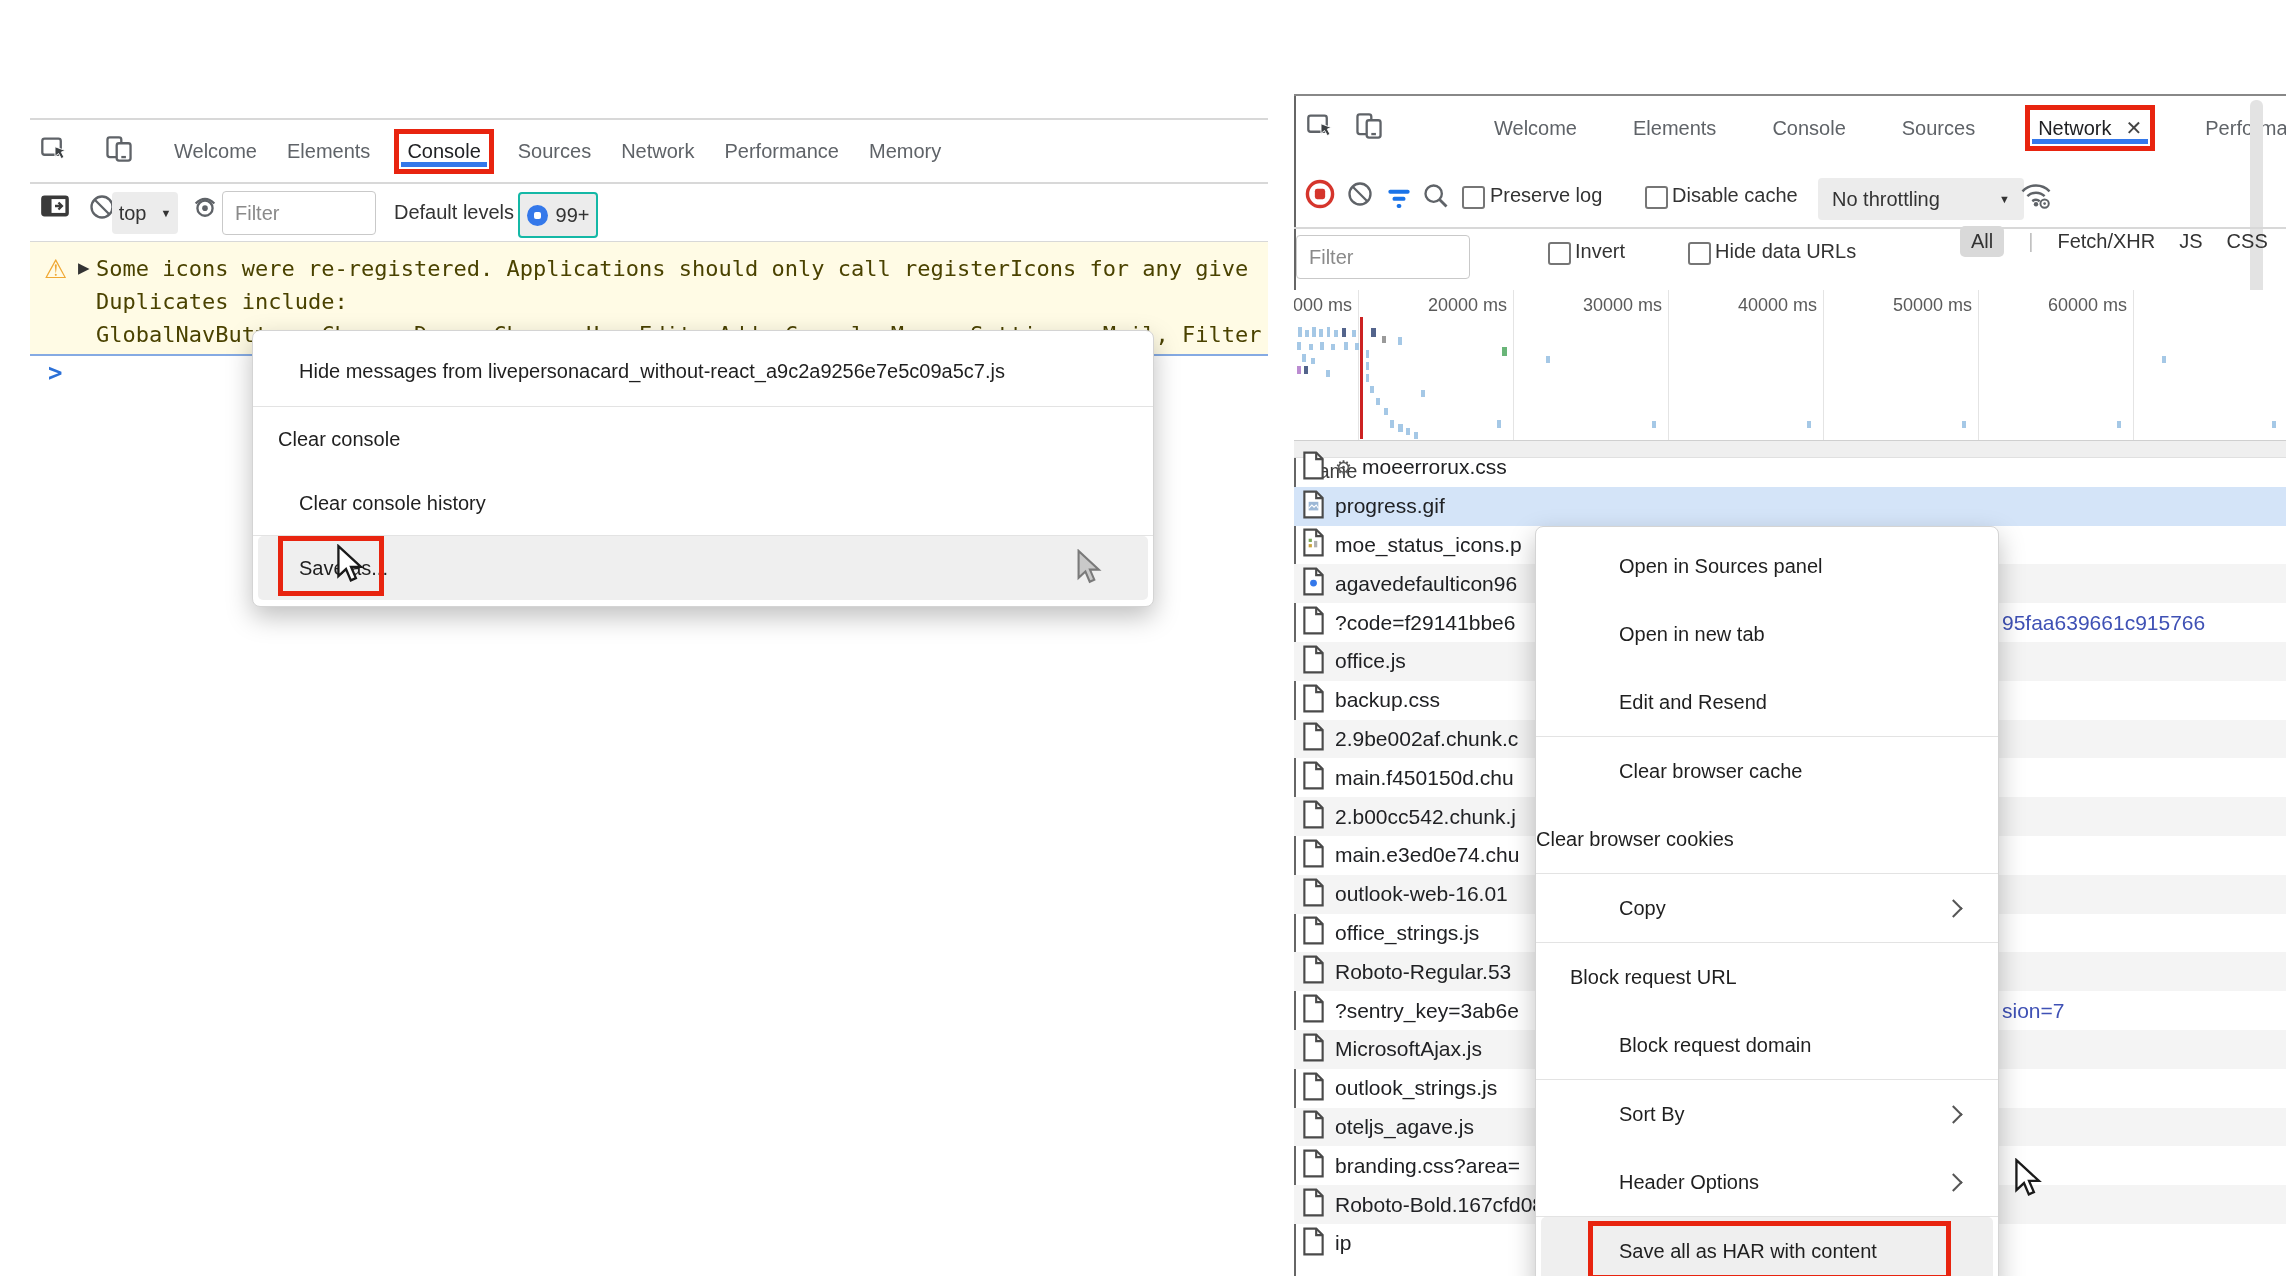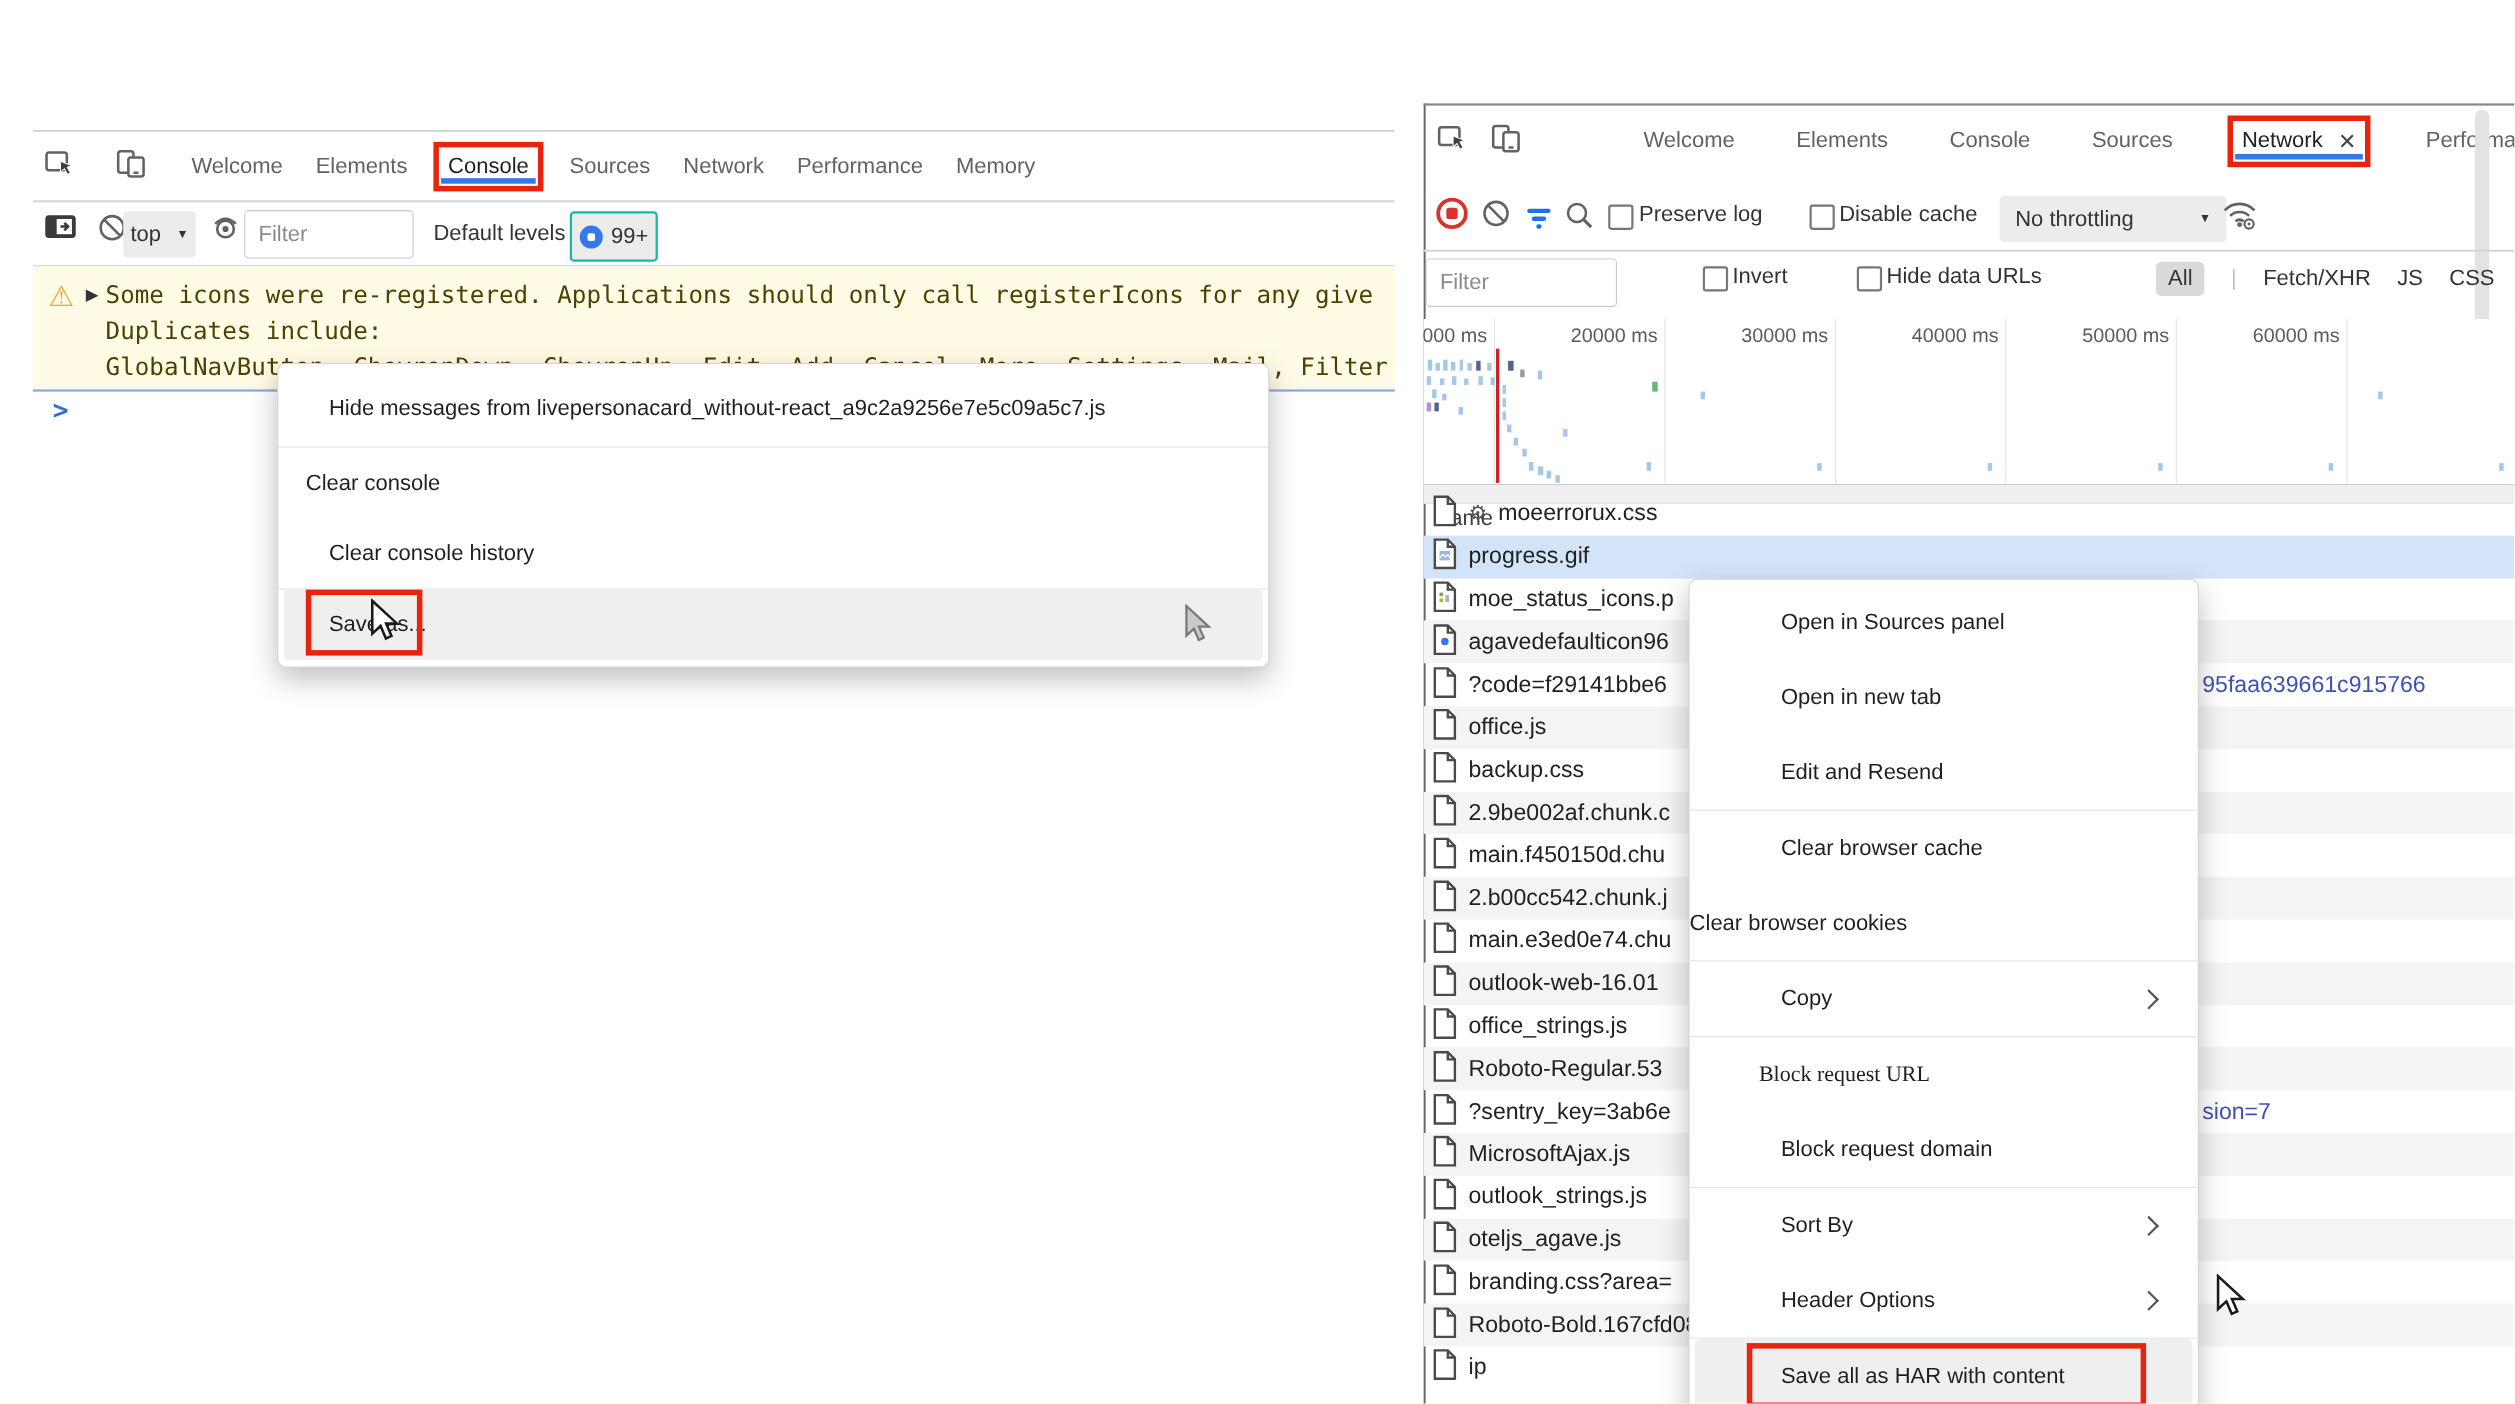--- a/index.html
+++ b/index.html
@@ -212,21 +212,21 @@
         <circle cx="20" cy="19" r="1.1" fill="#5f6368"></circle>
       </svg></span>
   <div class="abs" style="left:956px;top:10px;width:13px;height:330px;background:#e3e3e3;border-radius:6px;"></div>
   <div class="abs hline" style="left:0;top:137px;width:992px;"></div>
 
   <input class="abs tinput" style="left: 2px; top: 145px; width: 148px; height: 42px;" placeholder="Filter">
   <span class="abs cb" style="left:254px;top:152px;"></span>
   <span class="abs cblbl" style="left:281px;top:150px;">Invert</span>
   <span class="abs cb" style="left:394px;top:152px;"></span>
   <span class="abs cblbl" style="left:421px;top:150px;">Hide data URLs</span>
-  <div class="abs" id="type-filters" style="left:666px;top:148px;display:flex;align-items:center;gap:24px;font-size:20px;color:#333;">
+  <div class="abs" id="type-filters" style="left:666px;top:136px;display:flex;align-items:center;gap:24px;font-size:20px;color:#333;">
       <span style="background: rgb(217, 217, 217); border-radius: 5px; padding: 4px 11px;">All</span>
       <span style="color: rgb(192, 192, 192);">|</span>
       <span>Fetch/XHR</span>
       <span>JS</span>
       <span>CSS</span>
     </div>
   <div class="abs hline" style="left:0;top:200px;width:992px;"></div>
 
   <div class="abs" id="timeline" style="left:0;top:200px;width:992px;height:150px;background:#fff;">
       <div class="gline" style="left: 64px; top: 0px; height: 150px;"></div>
@@ -465,21 +465,21 @@
       </div>
       <div class="mitem" style="height: 68px; ">
         <span>Clear browser cookies</span>
       </div>
       <div class="msep"></div>
       <div class="mitem" style="height: 68px; padding-left: 83px;">
         <span>Copy</span>
         <span class="chev"></span>
       </div>
       <div class="msep"></div>
-      <div class="mitem" style="height: 68px; padding-left: 63px; font-family: Liberation Serif, serif;">
+      <div class="mitem" style="height: 68px; padding-left: 34px;">
         <span>Block request URL</span>
       </div>
       <div class="mitem" style="height: 68px; padding-left: 83px;">
         <span>Block request domain</span>
       </div>
       <div class="msep"></div>
       <div class="mitem" style="height: 68px; padding-left: 83px;">
         <span>Sort By</span>
         <span class="chev"></span>
       </div>

